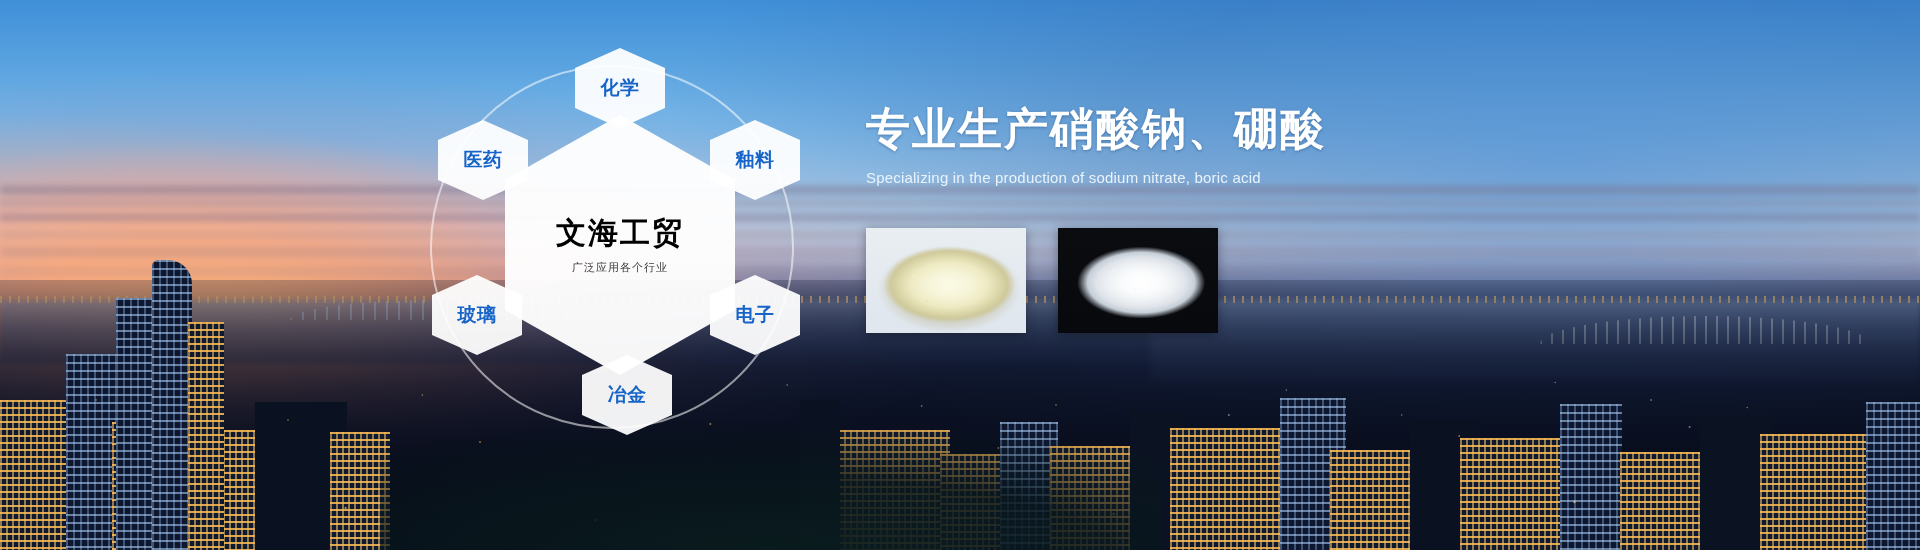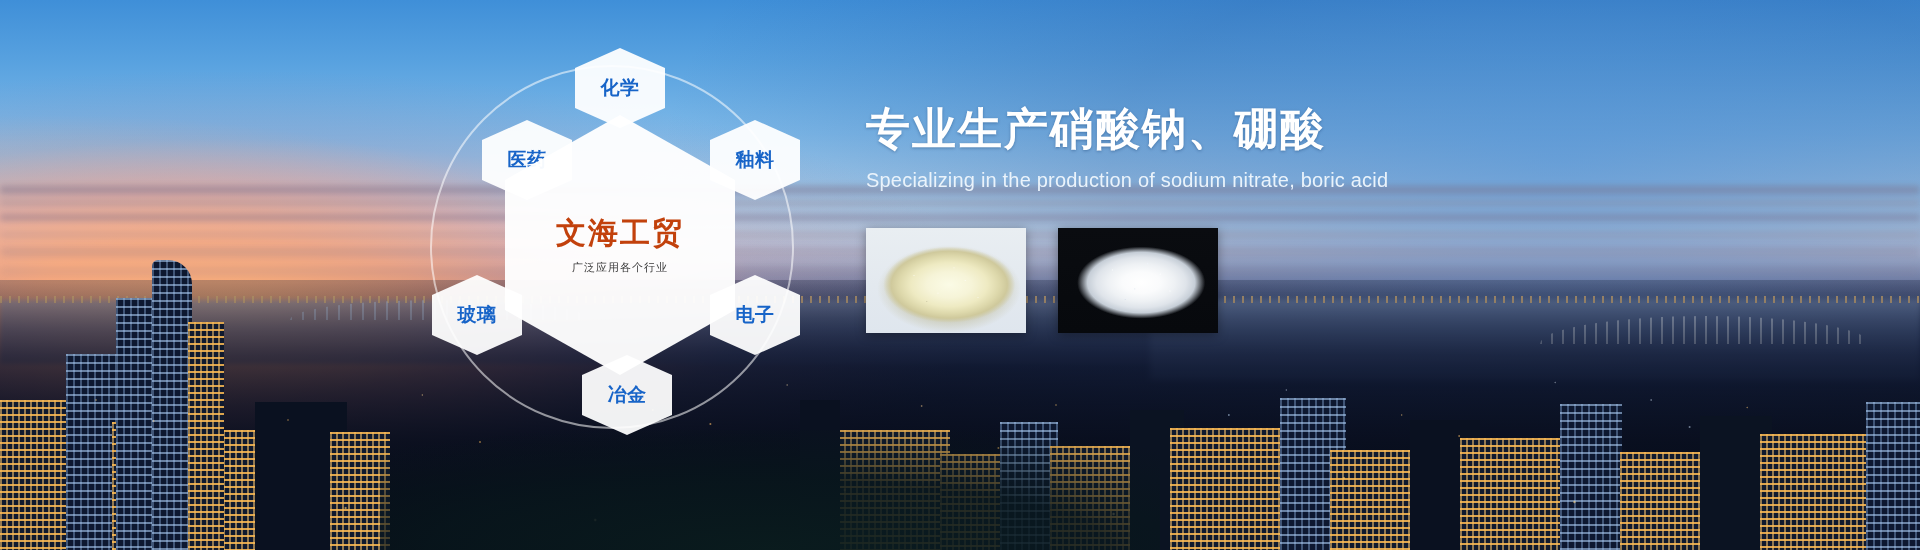--- a/index.html
+++ b/index.html
@@ -207,44 +207,44 @@
     line-height:1.15;
   }
   .hex.small{width:90px;height:80px;font-size:19px;letter-spacing:.5px;}
   .hex.center{
     width:230px;height:260px;
     left:105px;top:95px;
     flex-direction:column;
     background:rgba(255,255,255,.96);
   }
   .hex.center .c-title{
-    font-size:30px;color:#c2410c;font-weight:bold;letter-spacing:2px;
+    font-size:30px;color:#000000;font-weight:bold;letter-spacing:2px;
     margin-bottom:10px;
   }
   .hex.center .c-sub{
     font-size:11px;color:#3a3a3a;font-weight:normal;letter-spacing:1px;
   }
 
   
   .hex-chem   {left:175px; top:28px;}   
   .hex-glaze  {left:310px; top:100px;justify-content:center;}  
   .hex-elec   {left:310px; top:255px;}  
   .hex-metal  {left:182px; top:335px;}  
   .hex-glass  {left:32px;  top:255px;}  
-  .hex-med    {left:38px;  top:100px;margin-left:44px;}  
+  .hex-med    {left:38px;  top:100px;}  
 
   
   .copy{position:absolute;left:866px;top:100px;width:620px;}
   .headline{
     font-size:44px;font-weight:bold;color:#ffffff;letter-spacing:2px;
     margin:0 0 10px 0;white-space:nowrap;
     text-shadow:0 1px 3px rgba(0,40,90,.35);
   }
   .sub-en{
-    font-size:20px;color:#eaf3fb;margin:0 0 18px 0;letter-spacing:.2px;
+    font-size:15px;color:#eaf3fb;margin:0 0 18px 0;letter-spacing:.2px;
     white-space:nowrap;
   }
   .sub-cn{
     font-size:17px;color:#f2f7fc;margin:0;letter-spacing:3px;
     font-style:italic;font-family:"Liberation Serif","DejaVu Serif",serif;
     white-space:nowrap;
   }
 
   
   .photos{position:absolute;left:866px;top:228px;display:flex;gap:32px;}

